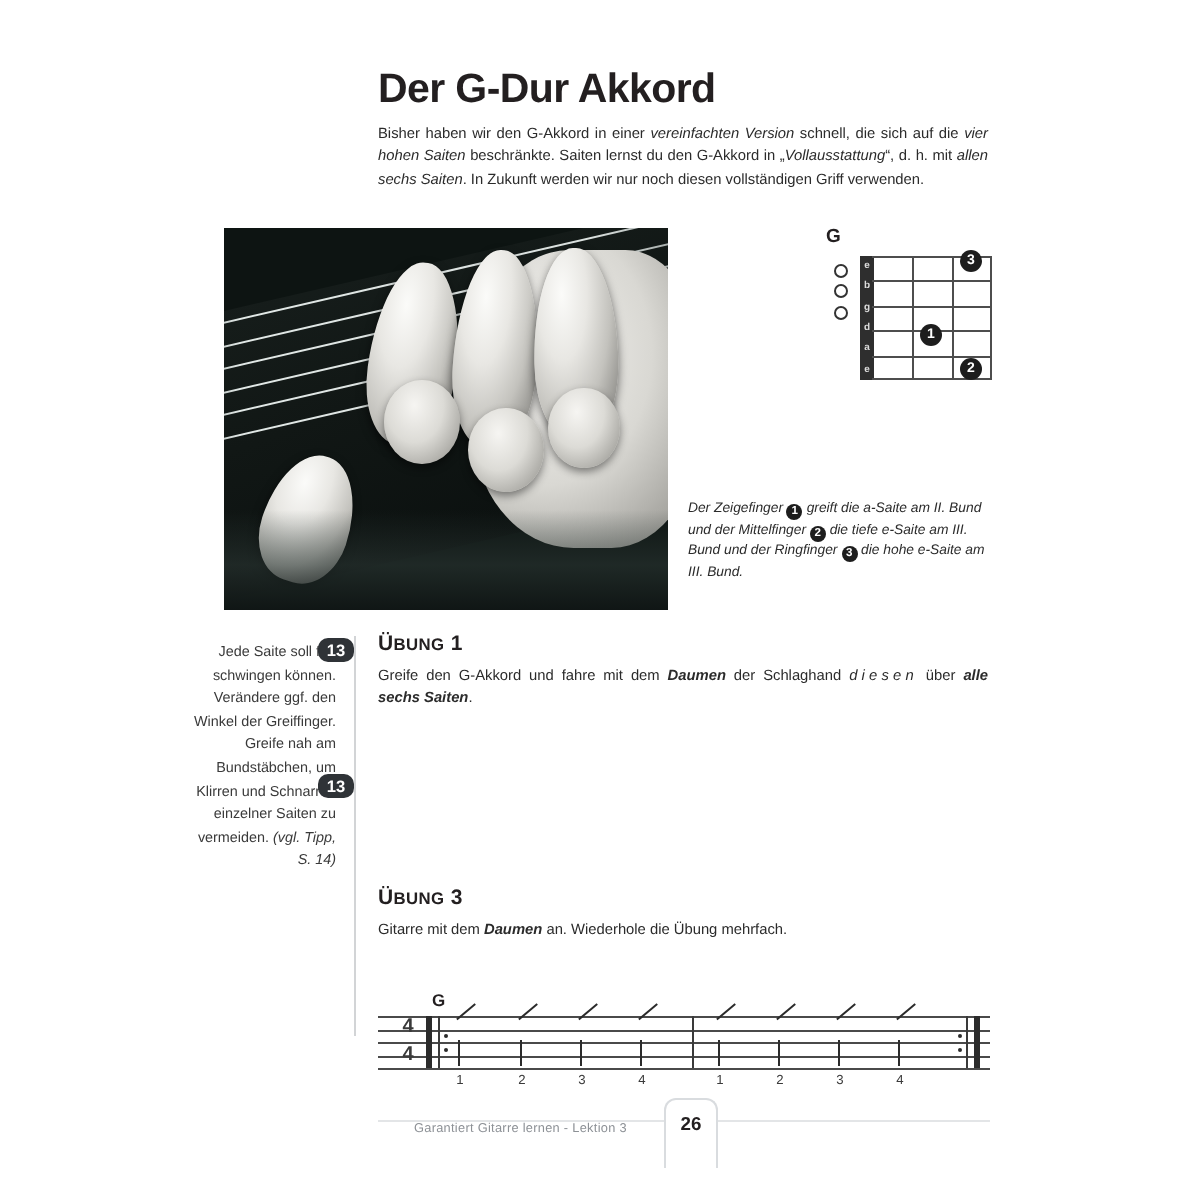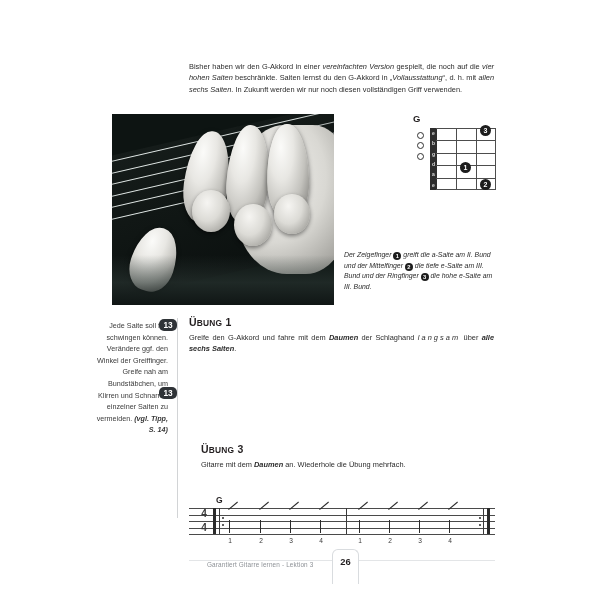--- a/index.html
+++ b/index.html
@@ -111,21 +111,21 @@
   .divider{
     position:absolute;left:177px;top:318px;width:1px;height:200px;
     background:#d2d4d6;
   }
 
   
   .marginnote{
     position:absolute;left:96px;top:320px;width:72px;
     font-size:7.2px;line-height:11.6px;color:#3a3a3a;text-align:right;
   }
-  .marginnote i{font-style:italic;font-weight:bold;}
+  .marginnote i{font-style:italic;}
 
   
   .badge{
     position:absolute;width:18px;height:12px;border-radius:5px;
     background:#2f3337;color:#fff;font-size:8.3px;font-weight:bold;
     text-align:center;line-height:12px;
   }
 
   
   .exblock{position:absolute;left:189px;width:305px;}
@@ -174,23 +174,24 @@
   .pagenum{
     position:absolute;left:332px;top:556px;width:27px;
     font-size:9.4px;font-weight:bold;color:#231f20;text-align:center;
   }
 </style>
 </head>
 <body>
 
 <div class="page">
 
+  <div class="heading">Der G-Dur Akkord</div>
 
   <div class="intro">
-    <span>Bisher haben wir den G-Akkord in einer </span><i>vereinfachten Version</i><span> gespielt, die noch auf die </span><i>vier hohen Saiten</i><span> beschränkte. Saiten lernst du den G-Akkord in „</span><i>Vollausstattung</i><span>“, d. h. mit </span><i>allen sechs Saiten</i><span>. In Zukunft werden wir nur noch diesen vollständigen Griff verwenden.</span>
+    <span>Bisher haben wir den G-Akkord in einer </span><i>vereinfachten Version</i><span> schnell, die sich auf die </span><i>vier hohen Saiten</i><span> beschränkte. Saiten lernst du den G-Akkord in „</span><i>Vollausstattung</i><span>“, d. h. mit </span><i>allen sechs Saiten</i><span>. In Zukunft werden wir nur noch diesen vollständigen Griff verwenden.</span>
   </div>
 
   <div class="photo">
     <div class="neck"></div>
     <div class="strg" style="top:30%;"></div>
     <div class="strg" style="top:36%;"></div>
     <div class="strg" style="top:42%;"></div>
     <div class="strg" style="top:48%;"></div>
     <div class="strg" style="top:54%;"></div>
     <div class="strg" style="top:60%;"></div>
@@ -248,28 +249,28 @@
   </div>
 
   <div class="badge" style="left:159px;top:319px;">13</div>
   <div class="badge" style="left:159px;top:387px;">13</div>
 
   <div class="exblock" style="top:316px;">
     <div class="extitle">
       <span>Ü</span><span class="sc">BUNG</span>&nbsp;<span>1</span>
     </div>
     <div class="extext">
-      <span>Greife den G-Akkord und fahre mit dem </span><i>Daumen</i><span> der Schlaghand </span><span class="spaced">langsam</span><span> über </span><i>alle sechs Saiten</i><span>.</span>
+      <span>Greife den G-Akkord und fahre mit dem </span><i>Daumen</i><span> der Schlaghand </span><span class="spaced">diesen</span><span> über </span><i>alle sechs Saiten</i><span>.</span>
     </div>
   </div>
 
   <div class="exblock" style="top:384px;">
   </div>
 
-  <div class="exblock" style="top:443px;margin-left:12px;">
+  <div class="exblock" style="top:443px;">
     <div class="extitle">
       <span>Ü</span><span class="sc">BUNG</span>&nbsp;<span>3</span>
     </div>
     <div class="extext">
       <span>Gitarre mit dem </span><i>Daumen</i><span> an. Wiederhole die Übung mehrfach.</span>
     </div>
   </div>
 
   <div class="notation">
     <div class="nchord">G</div>

